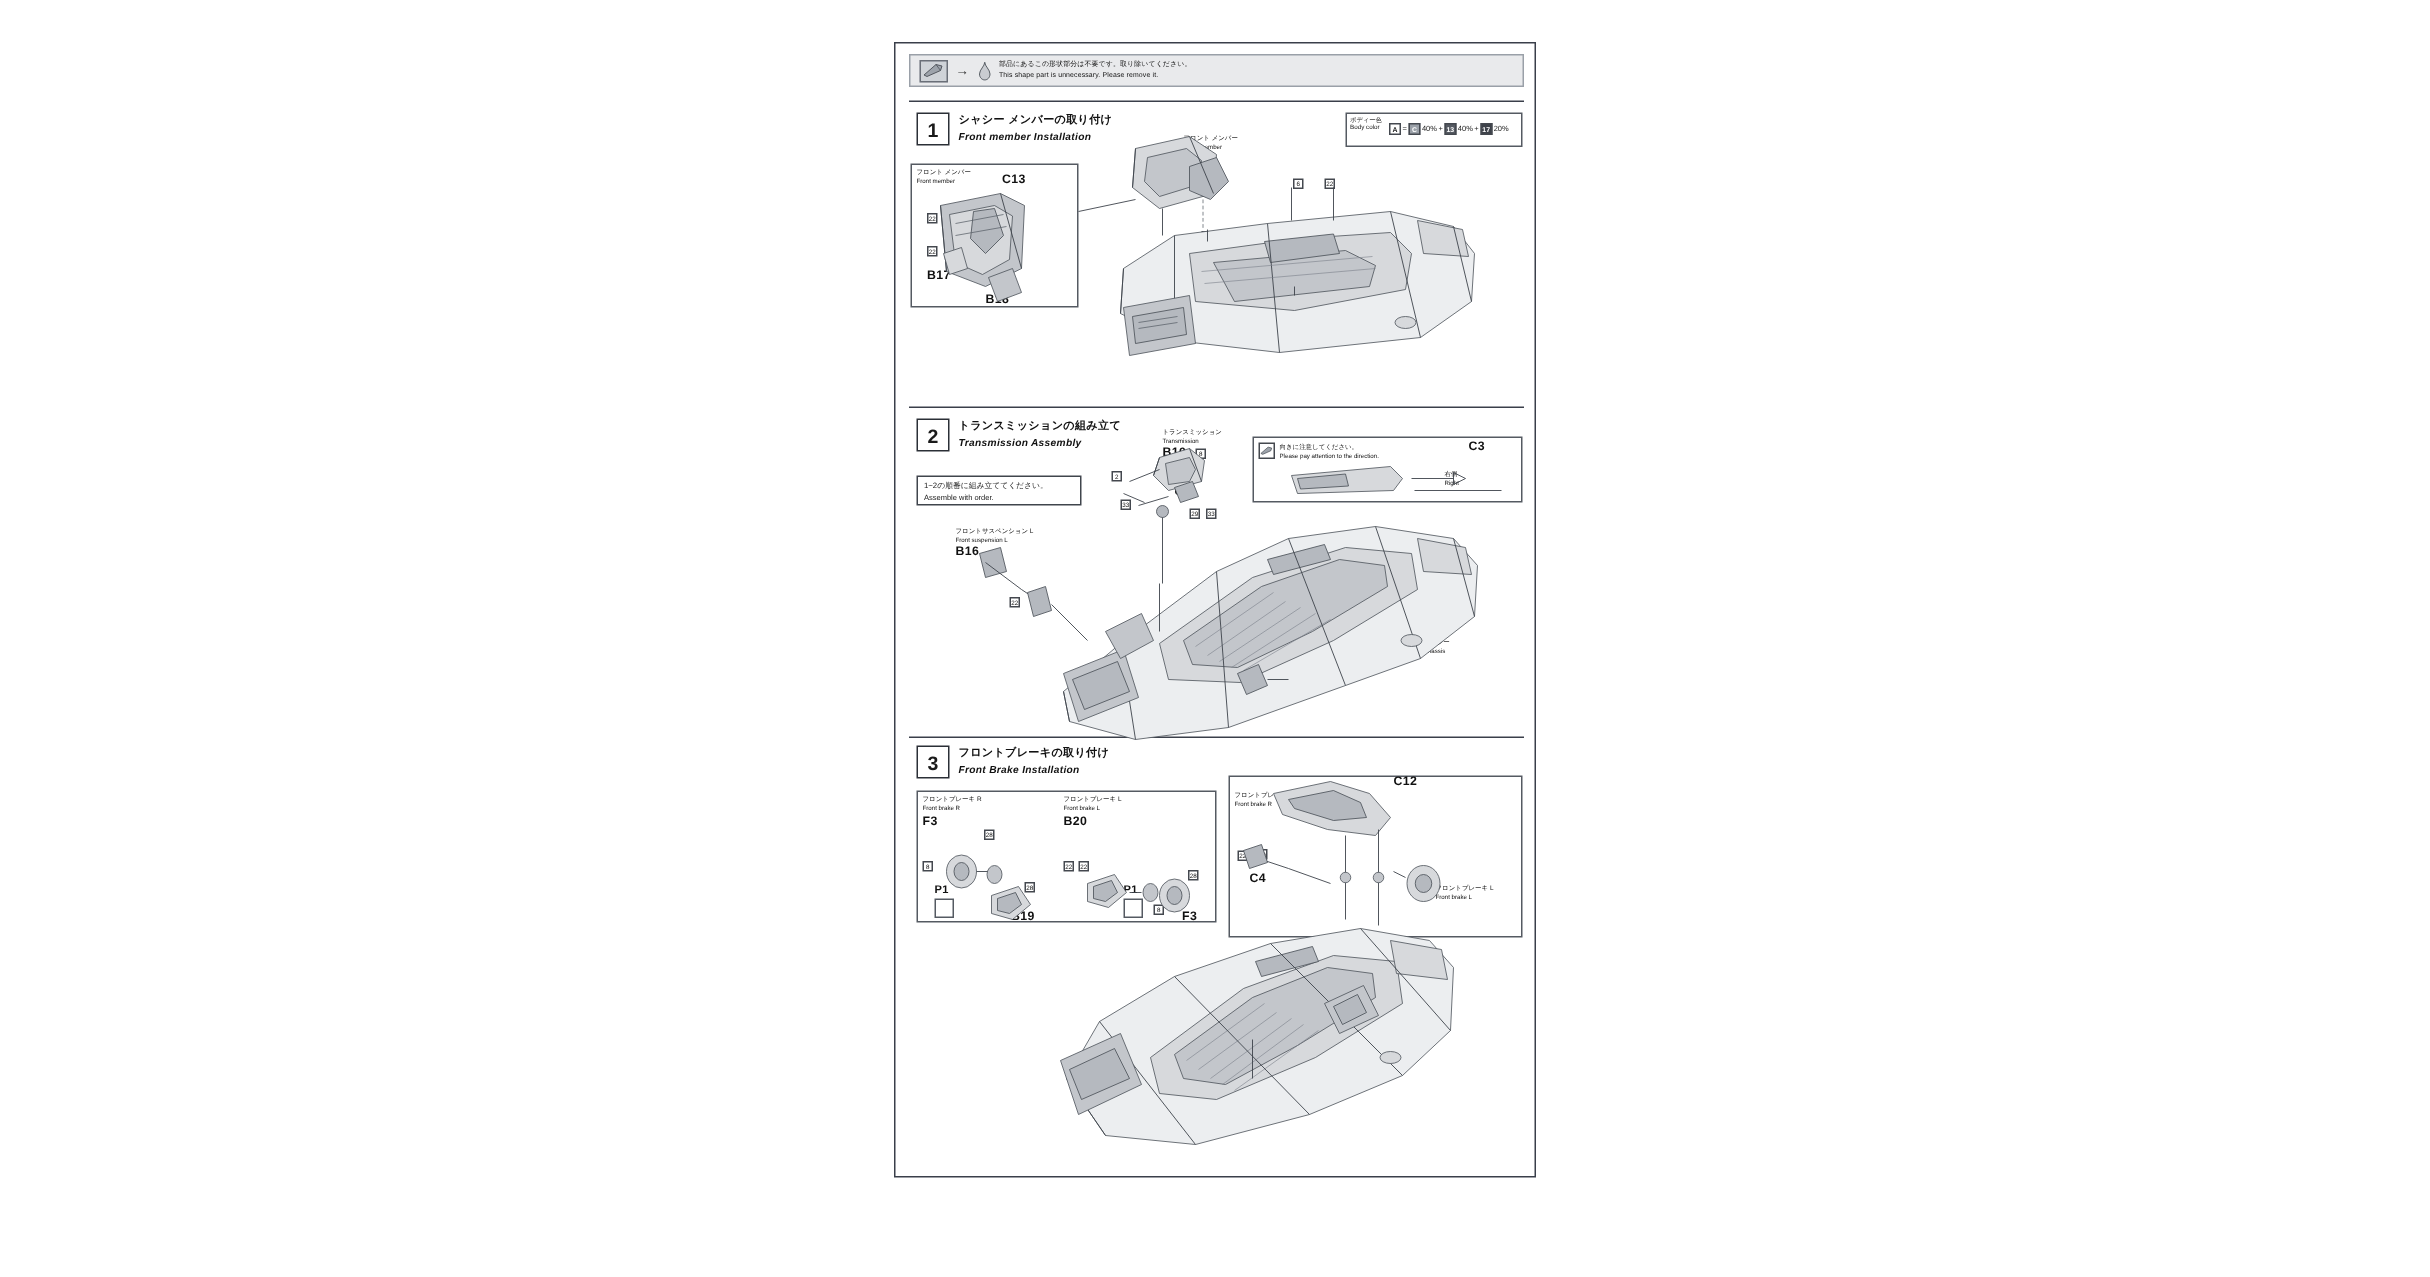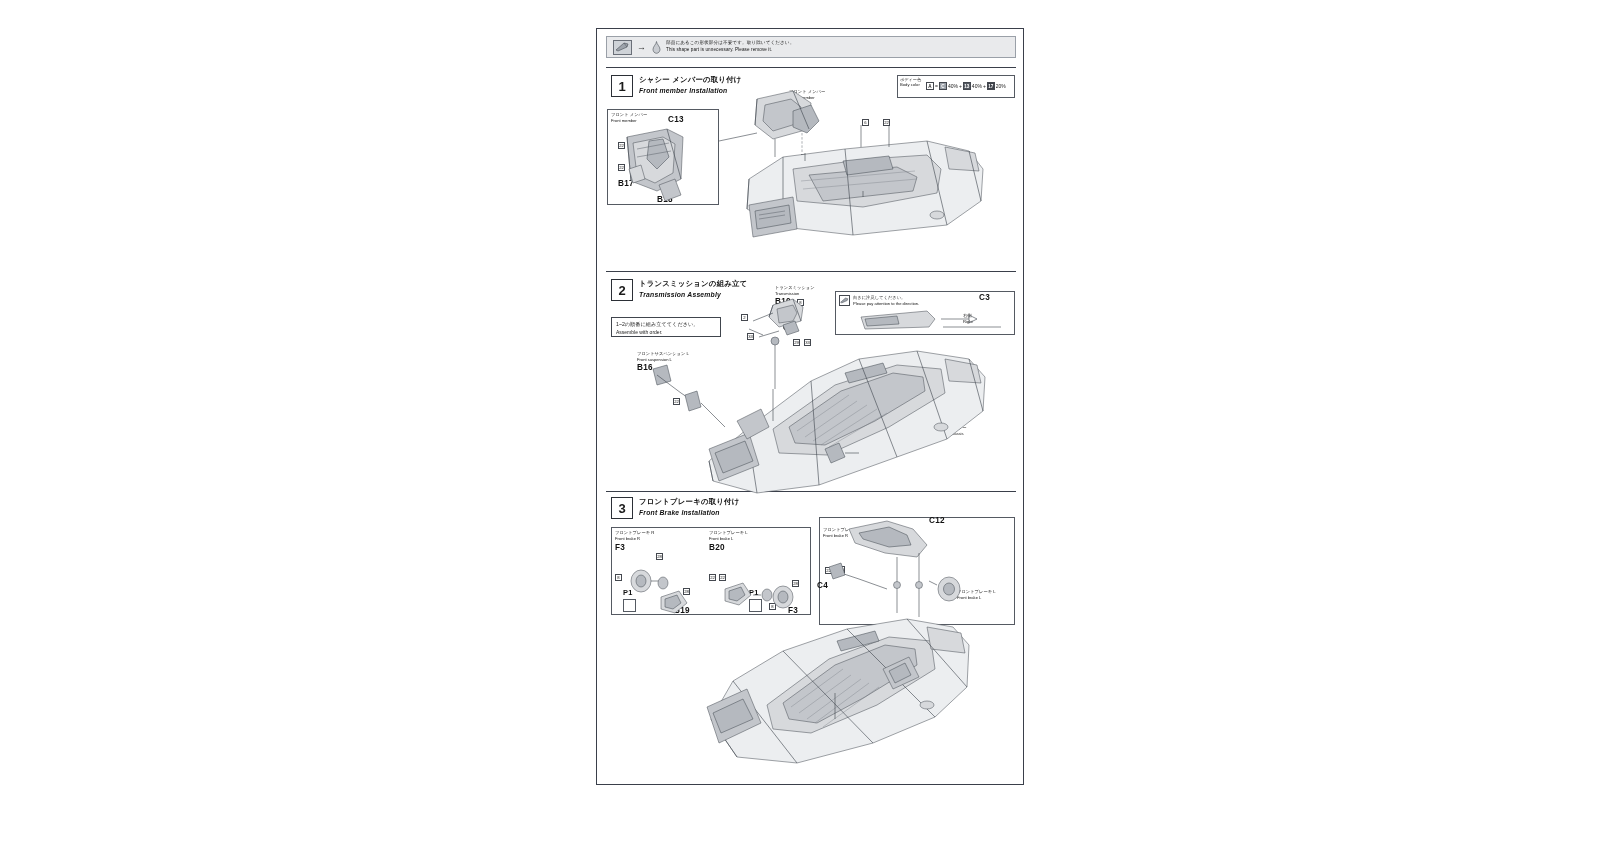--- a/index.html
+++ b/index.html
@@ -240,21 +240,21 @@
     <div class="box" style="left:222px;top:488px;width:196px;height:108px;"></div>
     <div class="lbl" style="left:226px;top:498px;">
       <span>フロントブレーキ R</span><br>
       <span class="en">Front brake R</span>
     </div>
     <div class="lbl" style="left:360px;top:560px;">
       <span>フロントブレーキ L</span><br>
       <span class="en">Front brake L</span>
     </div>
     <div class="pid" style="left:332px;top:487px;">C12</div>
-    <div class="pid" style="left:220px;top:552px;">C4</div>
+    <div class="pid" style="left:236px;top:552px;">C4</div>
     <div class="mk" style="left:228px;top:538px;">22</div>
     <div class="mk" style="left:241px;top:537px;">30</div>
 
     <div class="mk big" style="left:244px;top:694px;">2</div>
     <div class="lbl" style="left:240px;top:705px;">
       <span>シャシー</span><br>
       <span class="en">Chassis</span>
     </div>
 
     <svg class="art" viewBox="0 0 428 757">

